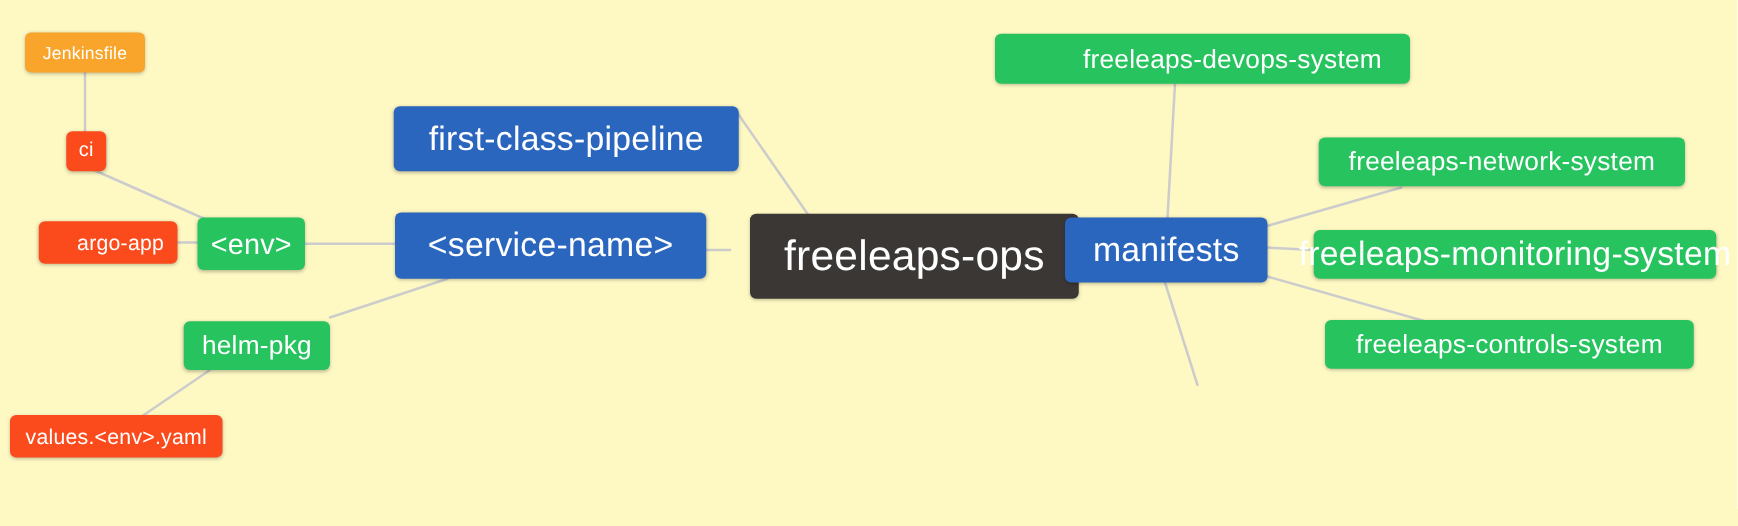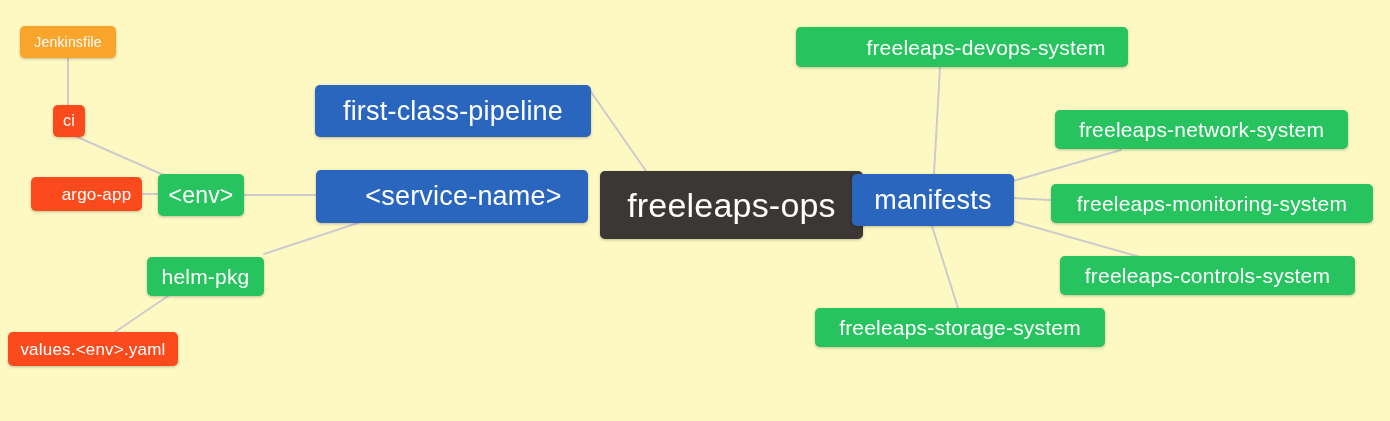--- a/index.html
+++ b/index.html
@@ -42,26 +42,26 @@
   .c-blue   { background: #2A66BE; }
   .c-dark   { background: #3B3734; }
 
   #n-jenkinsfile          { left: 20px;   top: 26px;  width: 96px;  height: 32px; font-size: 14px; }
   #n-ci                   { left: 53px;   top: 105px; width: 32px;  height: 32px; font-size: 16px; }
   #n-argo-app             { left: 31px;   top: 177px; width: 91px;  height: 34px; font-size: 17px; padding-left: 20px; }
   #n-env                  { left: 158px;  top: 174px; width: 86px;  height: 42px; font-size: 23px; }
   #n-helm-pkg             { left: 147px;  top: 257px; width: 117px; height: 39px; font-size: 21px; }
   #n-values-env-yaml      { left: 8px;    top: 332px; width: 170px; height: 34px; font-size: 17px; text-align: right; }
   #n-first-class-pipeline { left: 315px;  top: 37px;  width: 276px; height: 52px; font-size: 27px; margin-top: 48px; }
-  #n-service-name         { left: 316px;  top: 170px; width: 249px; height: 53px; font-size: 27px; padding-left: 23px; }
+  #n-service-name         { left: 316px;  top: 170px; width: 249px; height: 53px; font-size: 27px; }
   #n-freeleaps-ops        { left: 600px;  top: 171px; width: 263px; height: 68px; font-size: 34px; }
   #n-manifests            { left: 852px;  top: 174px; width: 162px; height: 52px; font-size: 27px; }
   #n-devops-system        { left: 796px;  top: 27px;  width: 284px; height: 40px; font-size: 21px; padding-left: 48px; }
   #n-network-system       { left: 1055px; top: 110px; width: 293px; height: 39px; font-size: 21px; }
-  #n-monitoring-system    { left: 1051px; top: 184px; width: 322px; height: 39px; font-size: 21px; text-align: right; }
+  #n-monitoring-system    { left: 1051px; top: 184px; width: 322px; height: 39px; font-size: 27px; text-align: right; }
   #n-controls-system      { left: 1060px; top: 256px; width: 295px; height: 39px; font-size: 21px; }
   #n-storage-system       { left: 815px;  top: 308px; width: 290px; height: 39px; font-size: 21px; }
 </style>
 </head>
 <body>
 
 <div class="canvas">
 
   <svg class="edge-layer" viewBox="0 0 1390 421" xmlns="http://www.w3.org/2000/svg">
     <line x1="68" y1="58" x2="68" y2="105"></line>
@@ -87,15 +87,14 @@
   <div class="node c-green" id="n-helm-pkg">helm-pkg</div>
   <div class="node c-red" id="n-values-env-yaml">values.&lt;env&gt;.yaml</div>
   <div class="node c-blue" id="n-first-class-pipeline">first-class-pipeline</div>
   <div class="node c-blue" id="n-service-name">&lt;service-name&gt;</div>
   <div class="node c-dark" id="n-freeleaps-ops">freeleaps-ops</div>
   <div class="node c-blue" id="n-manifests">manifests</div>
   <div class="node c-green" id="n-devops-system">freeleaps-devops-system</div>
   <div class="node c-green" id="n-network-system">freeleaps-network-system</div>
   <div class="node c-green" id="n-monitoring-system">freeleaps-monitoring-system</div>
   <div class="node c-green" id="n-controls-system">freeleaps-controls-system</div>
-  <div class="node c-green" id="n-storage-system">freeleaps-storage-system</div>
 
 </div>
 
 </body></html>

